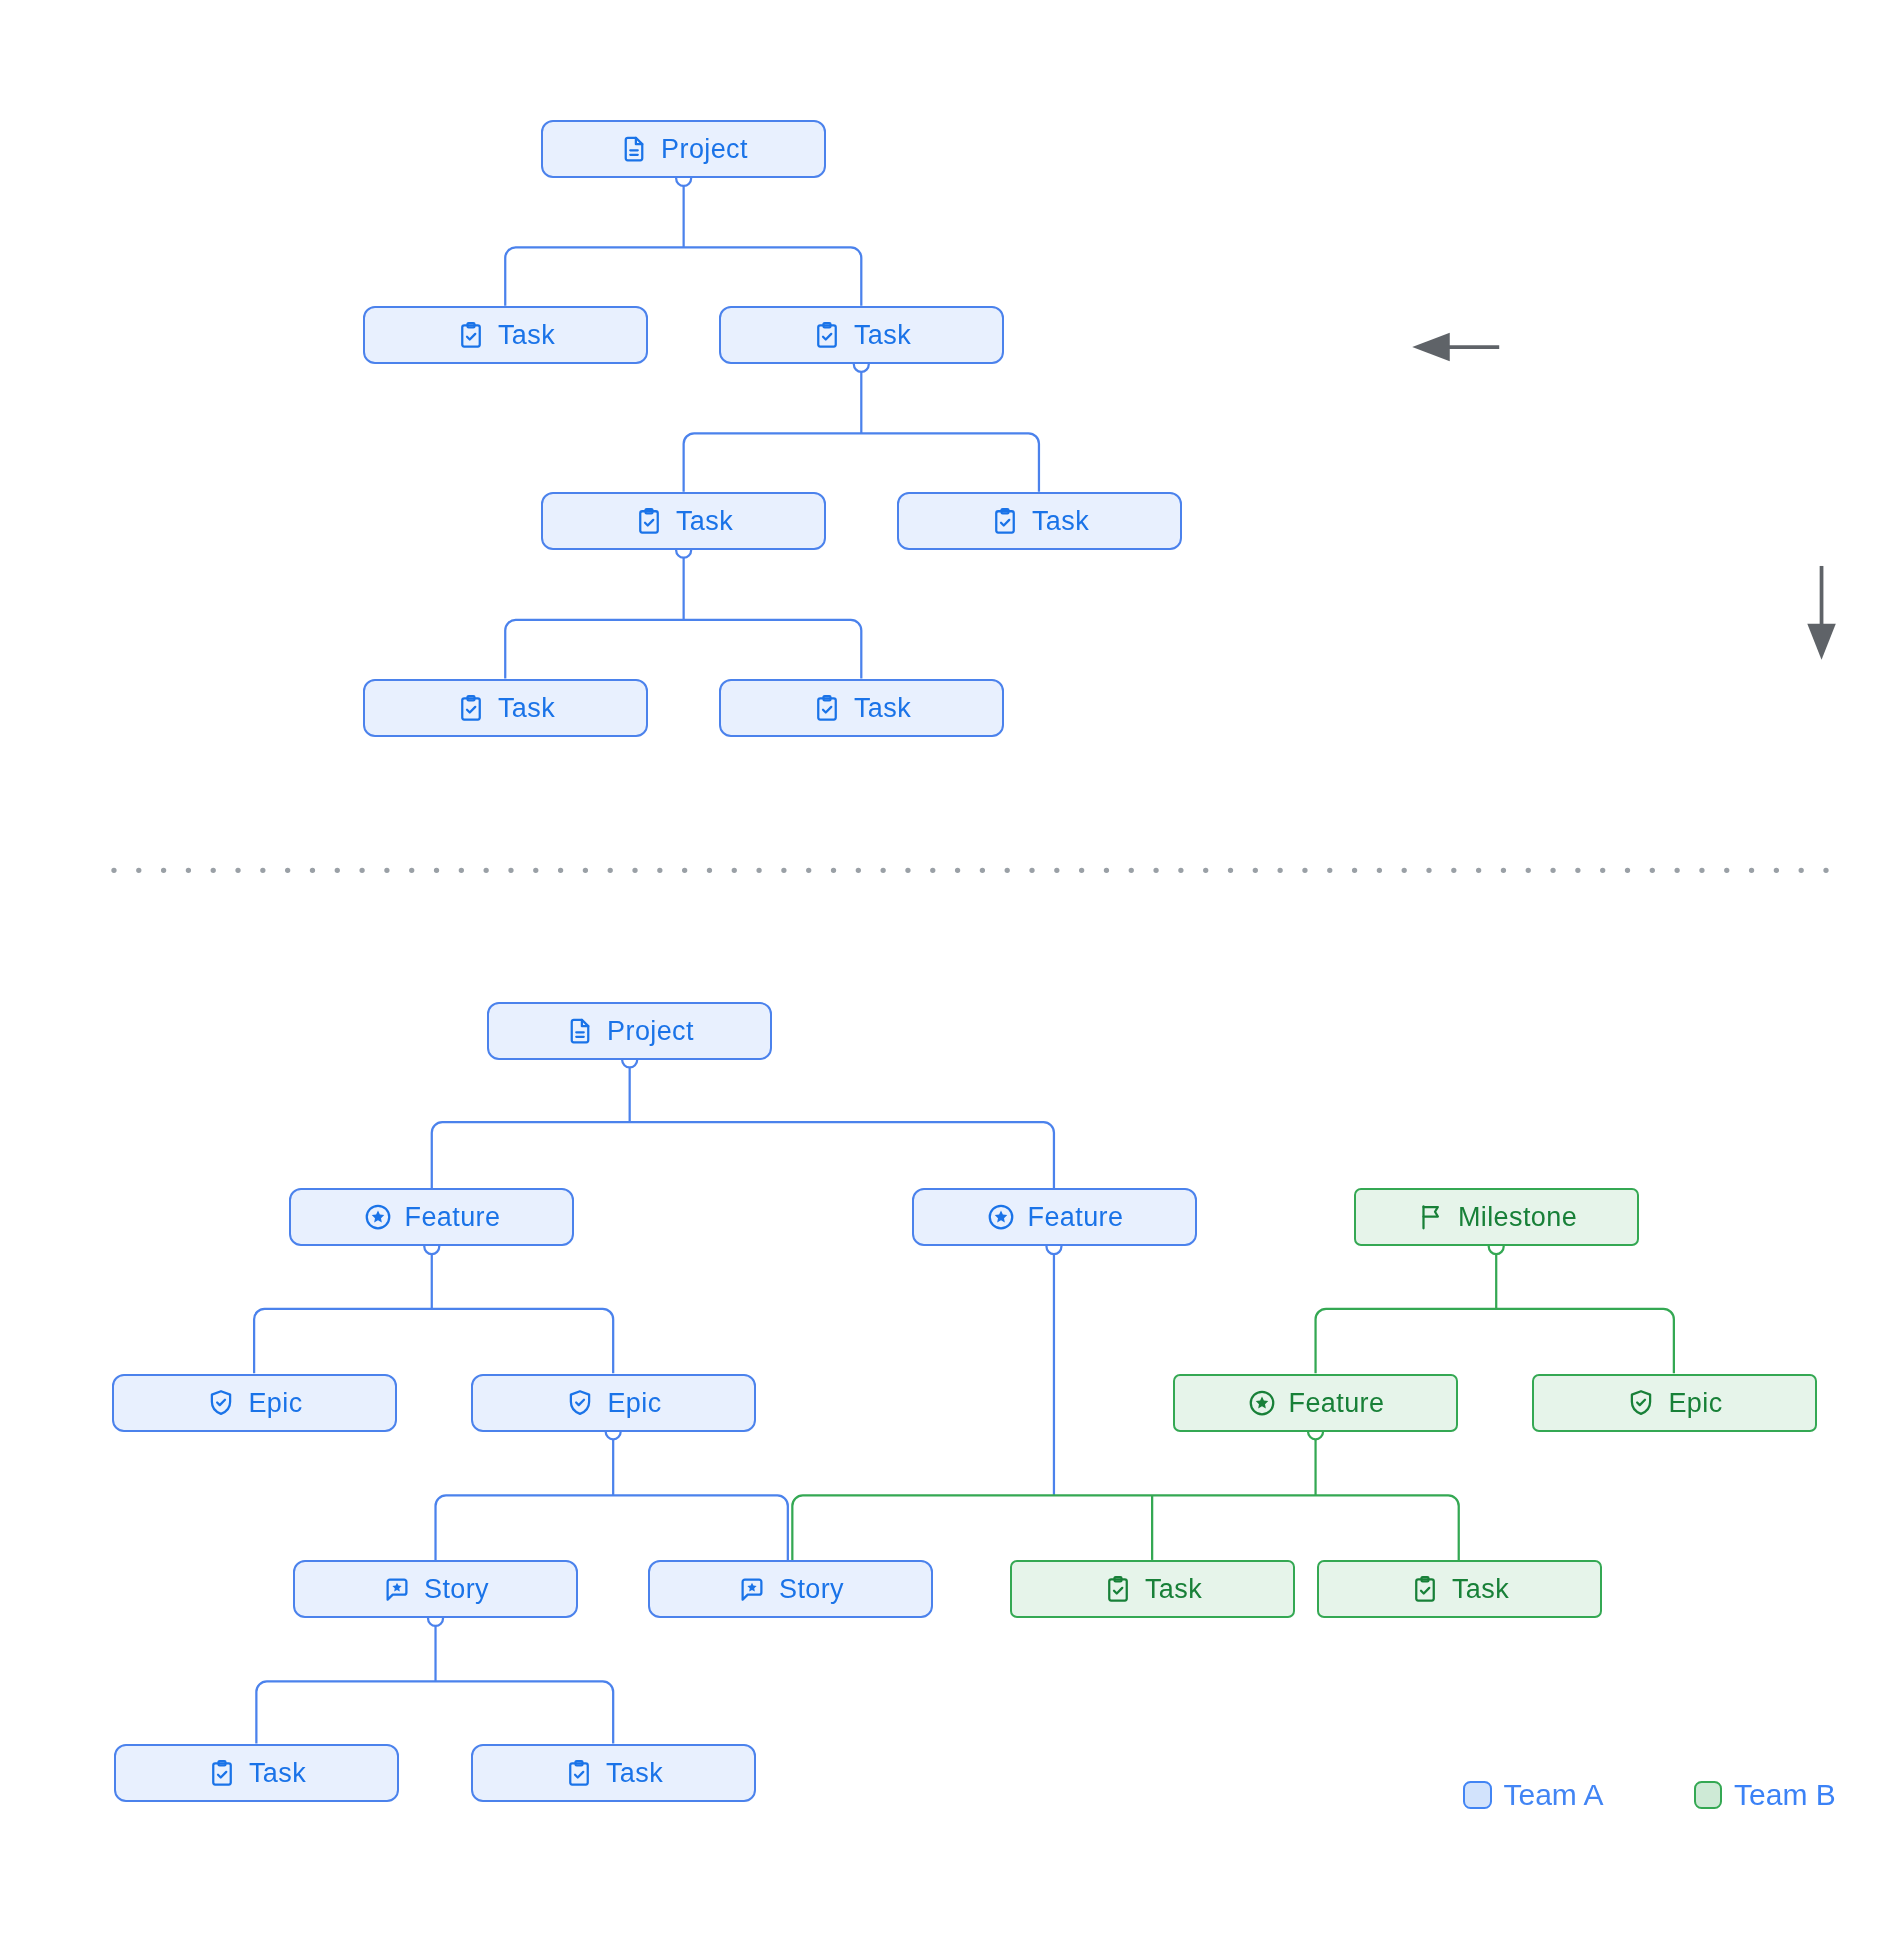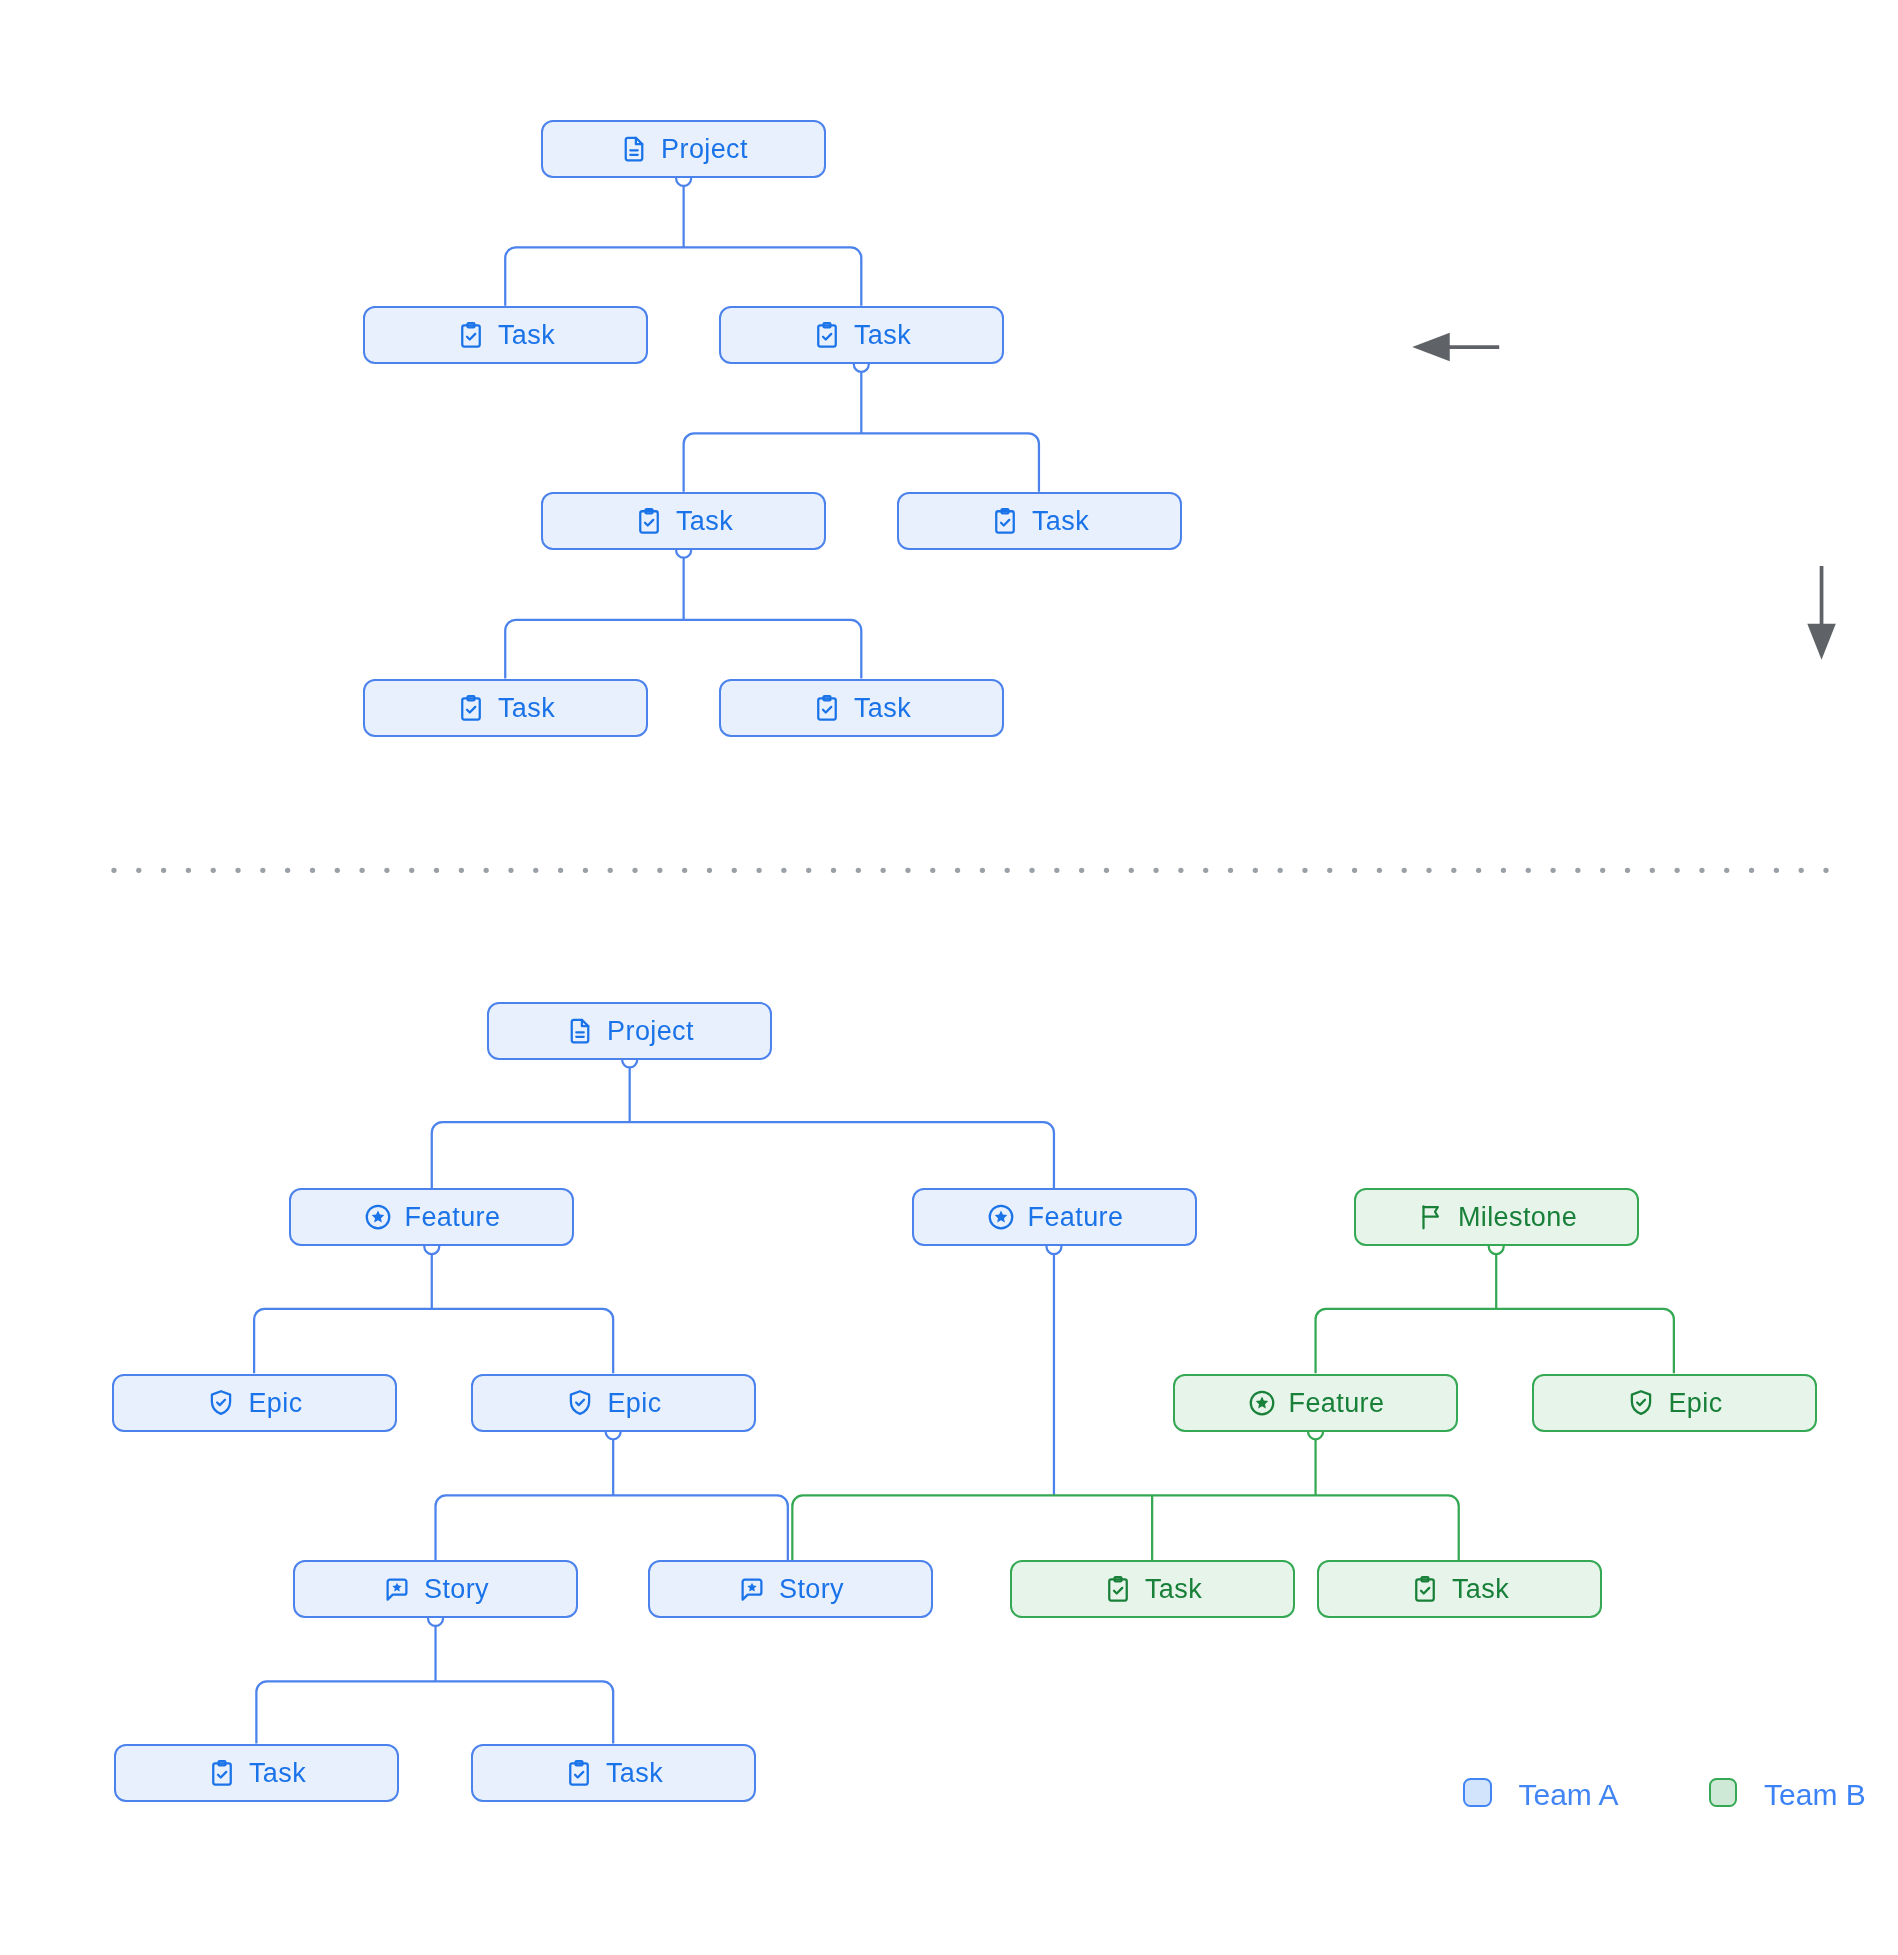--- a/index.html
+++ b/index.html
@@ -9,33 +9,33 @@
   }
   .canvas{position:absolute;inset:0;}
   svg.layer{position:absolute;left:0;top:0;pointer-events:none;}
   .node{
     position:absolute;width:285px;height:58px;box-sizing:border-box;
     display:flex;align-items:center;justify-content:center;gap:12px;
     border-radius:12px;border:2.2px solid;background:#fff;
     font-size:27px;font-weight:500;letter-spacing:0.4px;
   }
   .node.team-a{background:#e8f0fe;border-color:#4b82ec;color:#1a73e8;}
-  .node.team-b{background:#e6f4ea;border-color:#34a853;color:#188038;}
+  .node.team-b{background:#e6f4ea;border-color:#34a853;color:#188038;border-radius:7px;}
   .node .icon{display:flex;align-items:center;}
   .node .icon svg{width:30px;height:30px;display:block;}
   .annotation{
     position:absolute;right:62px;top:318px;width:570px;text-align:right;
     color:#5f6368;font-size:37px;line-height:1.5;font-weight:400;
   }
   .annotation p{margin:0 0 10.5px 0;}
   .legend{
     position:absolute;left:1463px;top:1778px;display:flex;align-items:center;gap:90px;
     font-size:30px;font-weight:500;
   }
-  .legend .entry{display:flex;align-items:flex-start;gap:27px;}
+  .legend .entry{display:flex;align-items:center;gap:12px;}
   .legend .swatch{width:28.5px;height:28.5px;border-radius:7.5px;border:2.2px solid;box-sizing:border-box;}
   .legend .swatch.a{background:#d2e3fc;border-color:#4285f4;}
   .legend .swatch.b{background:#ceead6;border-color:#34a853;}
   .legend .lbl-a{color:#4285f4;}
   .legend .lbl-b{color:#3b82f6;}
 </style>
 </head>
 <body>
 
 <div class="canvas">

